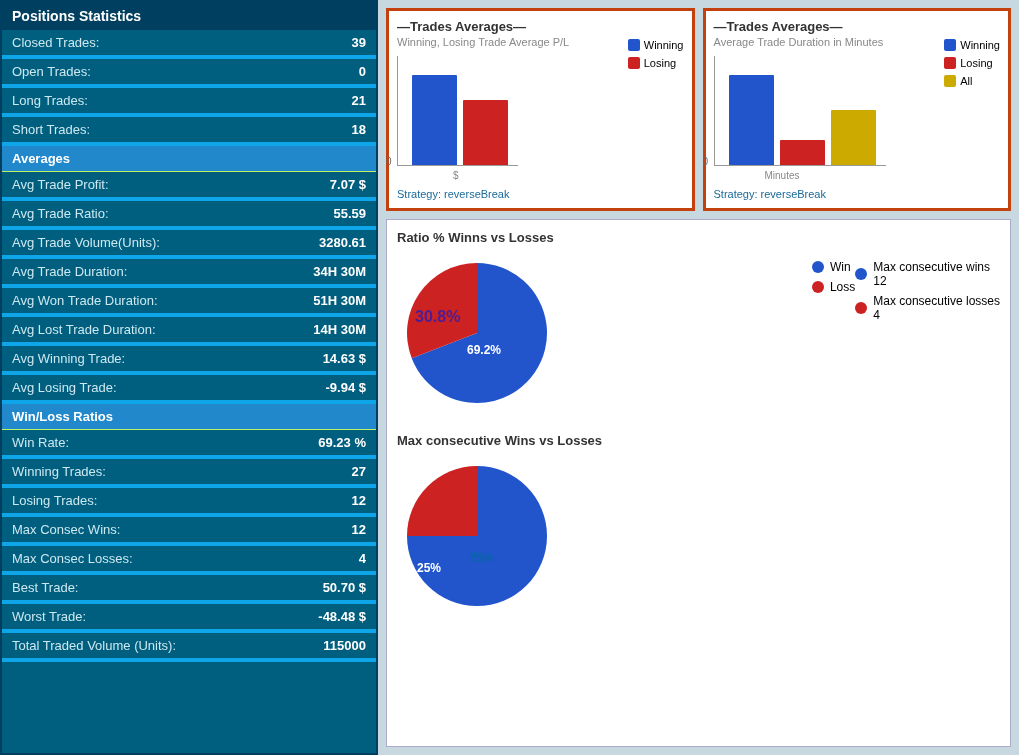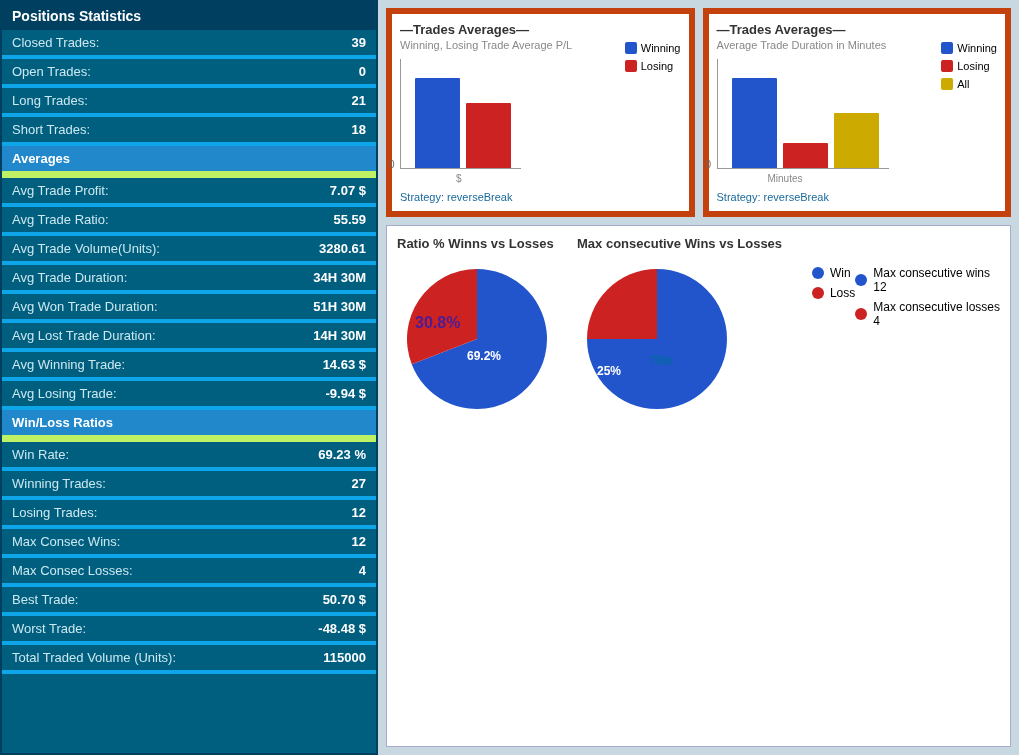--- a/index.html
+++ b/index.html
@@ -39,42 +39,42 @@
     }
     .stat-row .value {
       font-weight: bold;
       color: #fff;
     }
     .section-header {
       background: #2288cc;
       color: #fff;
       font-weight: bold;
       padding: 5px 10px;
-      border-bottom: 7px solid #bef264;
+      border-bottom: 1px solid #bef264;
     }
 
     
     .right-panel {
       flex: 1;
       display: flex;
       flex-direction: column;
       padding: 8px;
       gap: 8px;
       background: #c8d8e0;
     }
 
     
     .top-charts {
       display: flex;
       gap: 8px;
     }
     .chart-box {
       flex: 1;
       background: #fff;
-      border: 6px solid #c2410c;
+      border: 3px solid #c2410c;
       padding: 8px;
       position: relative;
     }
     .chart-box .chart-title {
       font-size: 13px;
       font-weight: bold;
       color: #333;
       margin-bottom: 2px;
     }
     .chart-box .chart-subtitle {
@@ -151,20 +151,21 @@
     .bottom-charts {
       display: flex;
       flex: 1;
       background: #fff;
       border: 1px solid #aac;
       padding: 10px;
       gap: 10px;
     }
     .pie-column {
       display: flex;
+      flex-direction: column;
       gap: 20px;
       flex: 1;
     }
     .pie-section {
       display: flex;
       flex-direction: column;
       align-items: flex-start;
     }
     .pie-section-title {
       font-weight: bold;

